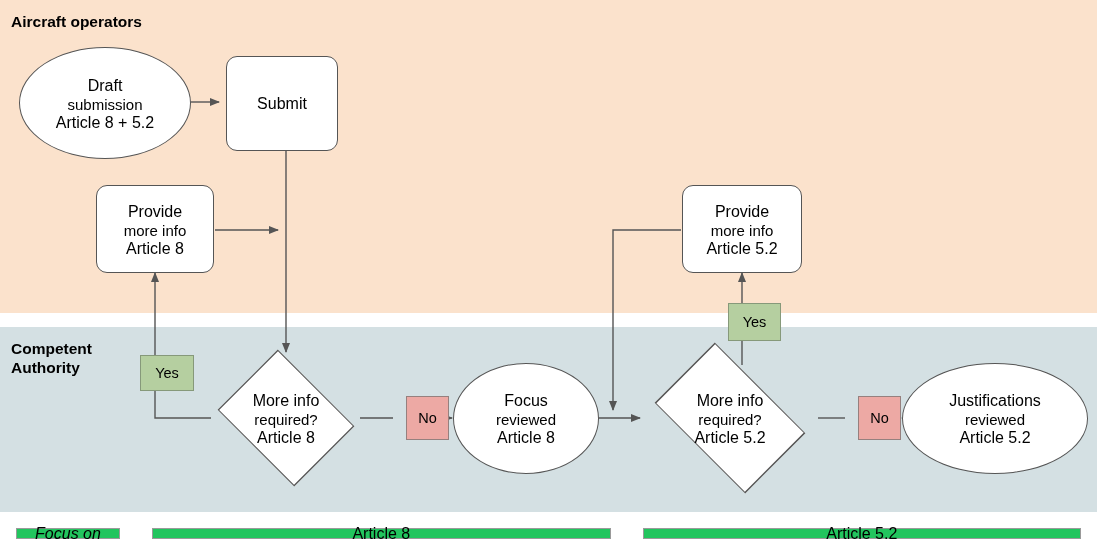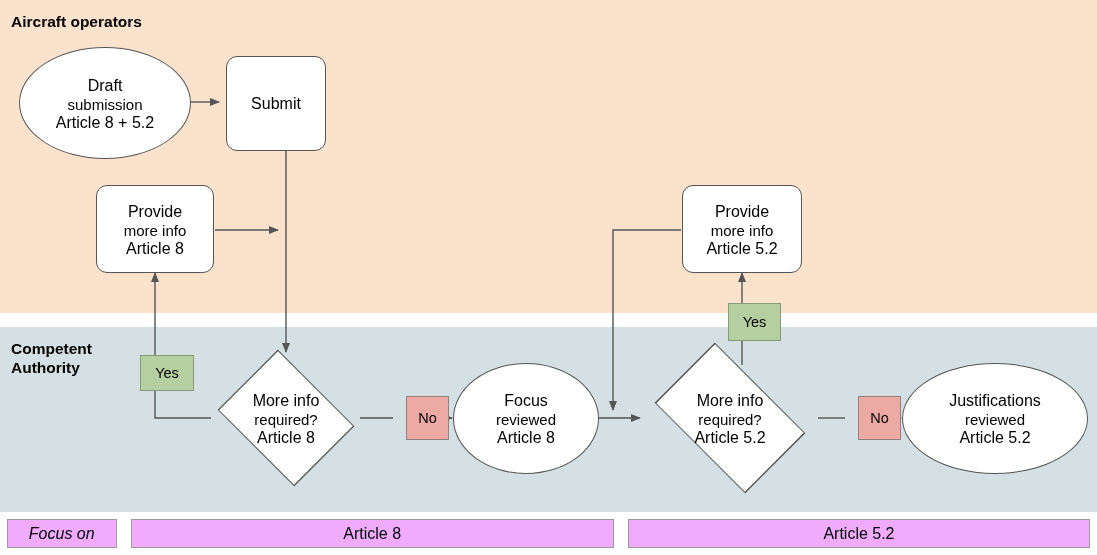--- a/index.html
+++ b/index.html
@@ -113,25 +113,25 @@
     width: 1097px;
     height: 43px;
     display: flex;
     background: #ffffff;
   }
   .focus-cell {
     box-sizing: border-box;
     display: flex;
     align-items: center;
     justify-content: center;
-    background: #f0abfc;
+    background: #22c55e;
     border: 1.4px solid #9a9a9a;
     color: #000000;
     font-size: 16px;
-    margin: 7px;
+    margin: 16px;
   }
   #focus-label {
     width: 113px;
     font-style: italic;
     font-size: 16px;
   }
   #focus-a8 { width: 499px; }
   #focus-a52 { width: 477px; }
 </style>
 </head>
@@ -177,21 +177,21 @@
       <path d="M889,418 L901,418" marker-end="url(#ah)"></path>
     </g>
   </svg>
 
   <div class="node ellipse" style="left:19px; top:47px; width:172px; height:112px;">
     <div class="l1">Draft</div>
     <div class="l2">submission</div>
     <div class="sub">Article 8 + 5.2</div>
   </div>
 
-  <div class="node rounded" style="left:226px; top:56px; width:100px; height:95px;">
+  <div class="node rounded" style="left:226px; top:56px; width:112px; height:95px;">
     <div class="l1">Submit</div>
   </div>
 
   <div class="node rounded" style="left:96px; top:185px; width:118px; height:88px;">
     <div class="l1">Provide</div>
     <div class="l2">more info</div>
     <div class="sub">Article 8</div>
   </div>
 
   <div class="node rounded" style="left:682px; top:185px; width:120px; height:88px;">

